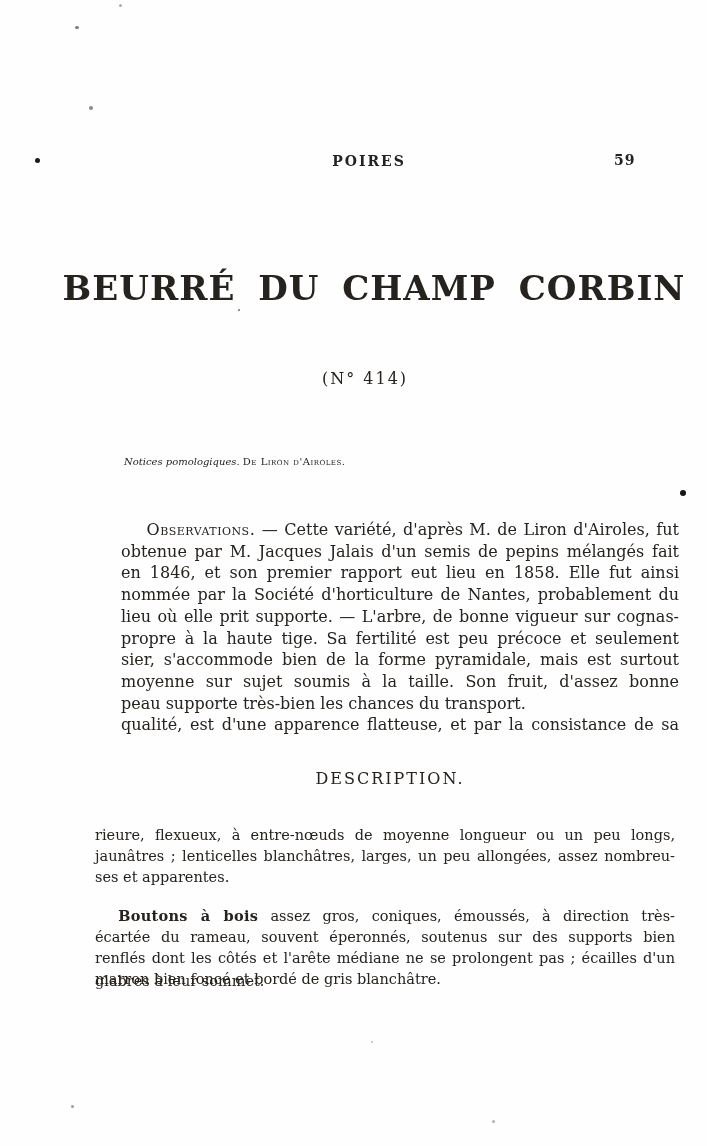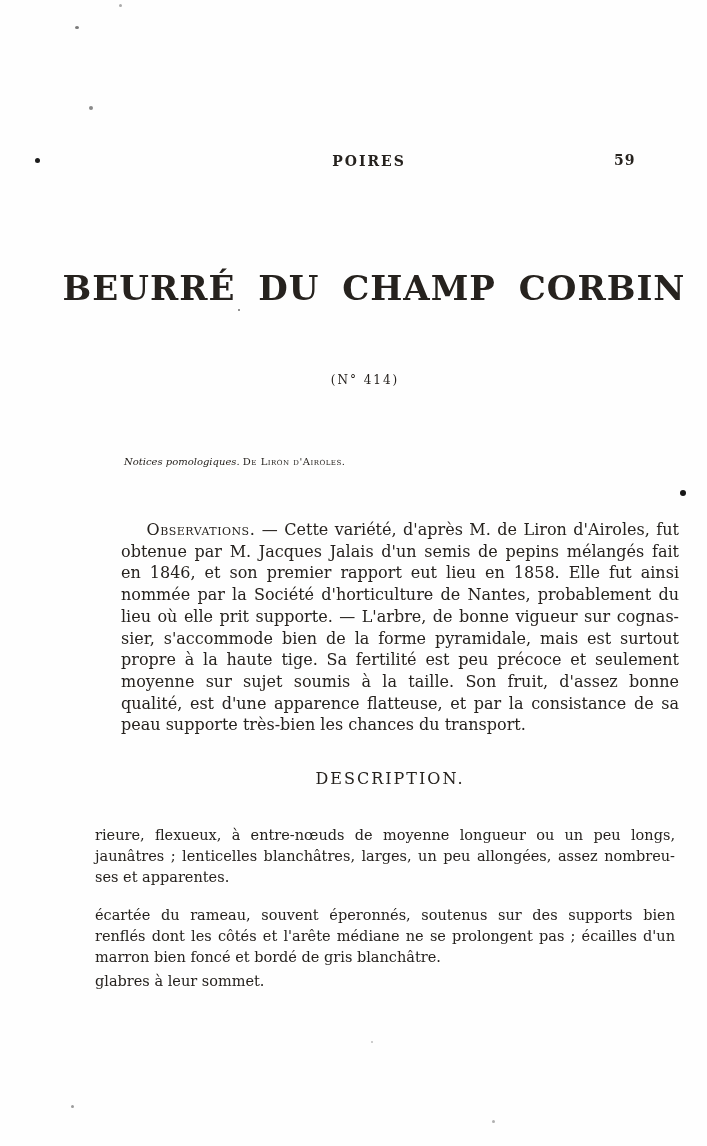--- a/index.html
+++ b/index.html
@@ -26,21 +26,21 @@
     font-size:14px;font-weight:700;letter-spacing:1px;
   }
   
   .title-wrap{position:absolute;top:268px;left:0;width:690px;text-align:center;}
   .main-title{
     margin:0;font-size:34px;font-weight:700;
     letter-spacing:1px;word-spacing:10px;white-space:nowrap;
   }
   
   .number-wrap{position:absolute;top:369px;left:0;width:672px;text-align:center;}
-  .variety-number{font-size:12px;letter-spacing:2px;}
+  .variety-number{font-size:16px;letter-spacing:2px;}
   
   .biblio{position:absolute;top:456px;left:95px;font-size:10px;}
   .biblio .it{font-style:italic;}
   .biblio .sc{font-variant:small-caps;letter-spacing:0.5px;}
   
   .para{position:absolute;}
   .para .line{
     text-align:justify;text-align-last:justify;
     white-space:nowrap;
   }
@@ -102,38 +102,39 @@
     <span class="it">Notices pomologiques.</span>
     <span class="sc">De Liron d'Airoles.</span>
   </div>
 
   <div class="para para-obs">
       <div class="line first"><span class="sc">Observations.</span> — Cette variété, d'après M. de Liron d'Airoles, fut</div>
       <div class="line">obtenue par M. Jacques Jalais d'un semis de pepins mélangés fait</div>
       <div class="line">en 1846, et son premier rapport eut lieu en 1858. Elle fut ainsi</div>
       <div class="line">nommée par la Société d'horticulture de Nantes, probablement du</div>
       <div class="line">lieu où elle prit supporte. — L'arbre, de bonne vigueur sur cognas-</div>
+      <div class="line">propre à la haute tige. Sa fertilité est peu précoce et seulement</div>
       <div class="line">sier, s'accommode bien de la forme pyramidale, mais est surtout</div>
-      <div class="line">propre à la haute tige. Sa fertilité est peu précoce et seulement</div>
       <div class="line">moyenne sur sujet soumis à la taille. Son fruit, d'assez bonne</div>
+      <div class="line last">peau supporte très-bien les chances du transport.</div>
       <div class="line">qualité, est d'une apparence flatteuse, et par la consistance de sa</div>
-      <div class="line last">peau supporte très-bien les chances du transport.</div>
     </div>
 
   <div class="desc-heading-wrap">
     <h2 class="desc-heading">DESCRIPTION.</h2>
   </div>
 
   <div class="para para-desc para-rameaux">
       <div class="line">rieure, flexueux, à entre-nœuds de moyenne longueur ou un peu longs,</div>
       <div class="line">jaunâtres ; lenticelles blanchâtres, larges, un peu allongées, assez nombreu-</div>
       <div class="line last">ses et apparentes.</div>
     </div>
 
   <div class="para para-desc para-boutons">
+      <div class="line first"><b>Boutons à bois</b> assez gros, coniques, émoussés, à direction très-</div>
       <div class="line">écartée du rameau, souvent éperonnés, soutenus sur des supports bien</div>
       <div class="line">renflés dont les côtés et l'arête médiane ne se prolongent pas ; écailles d'un</div>
       <div class="line last">marron bien foncé et bordé de gris blanchâtre.</div>
     </div>
 
   <div class="para para-desc para-pousses">
       <div class="line last">glabres à leur sommet.</div>
     </div>
 
 </div>

